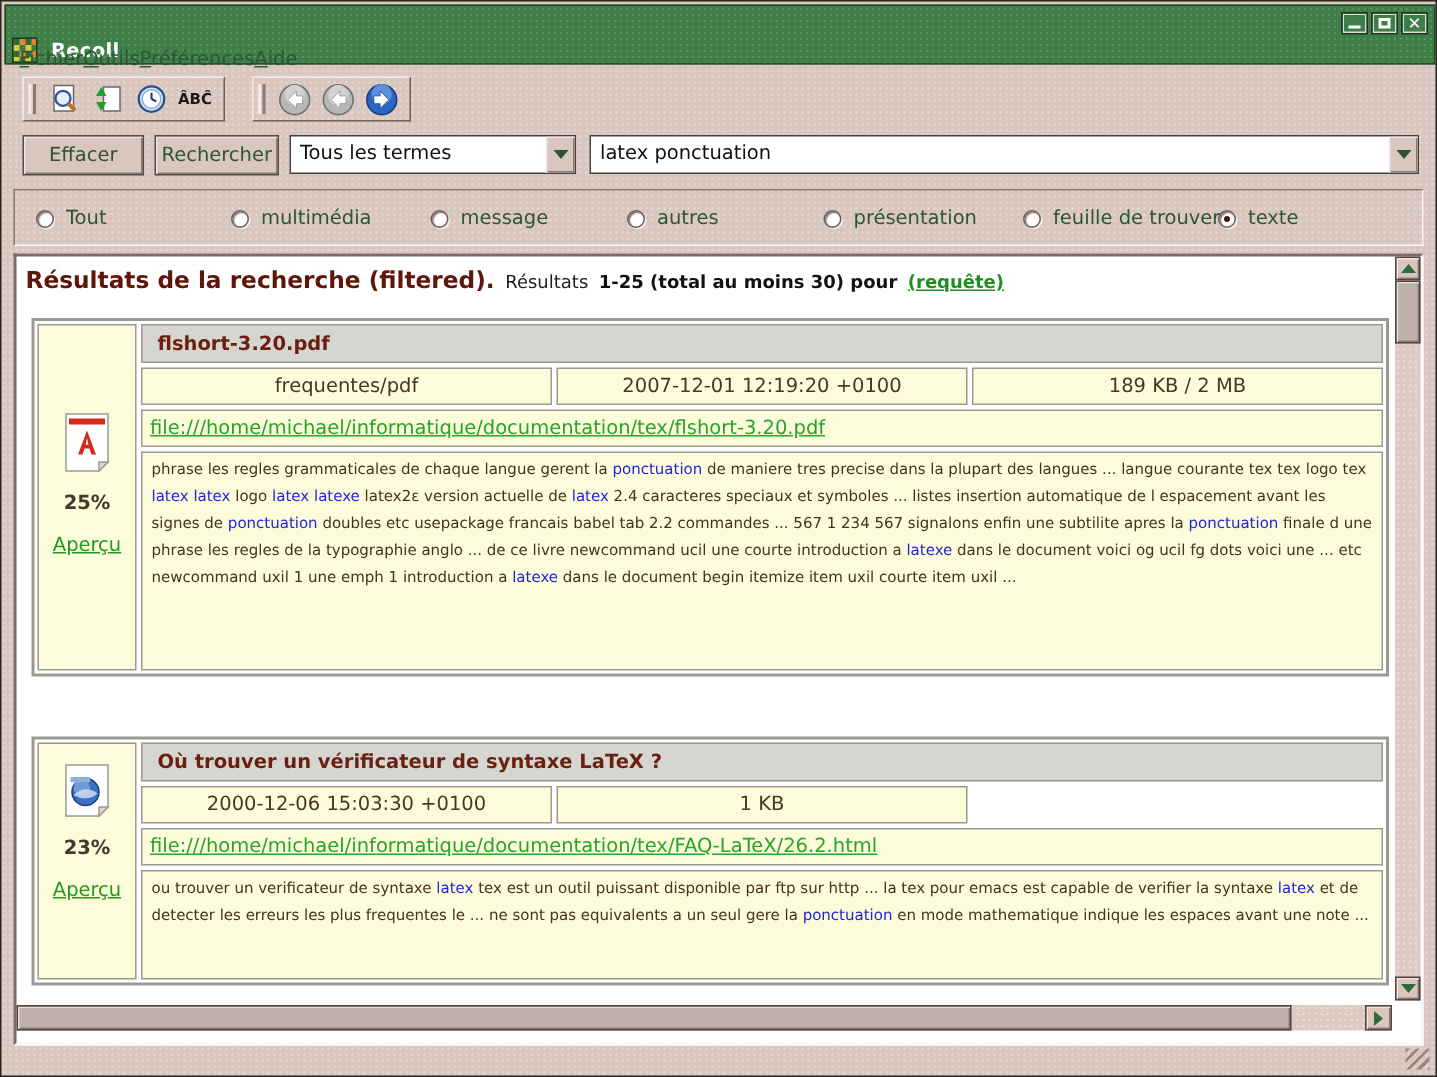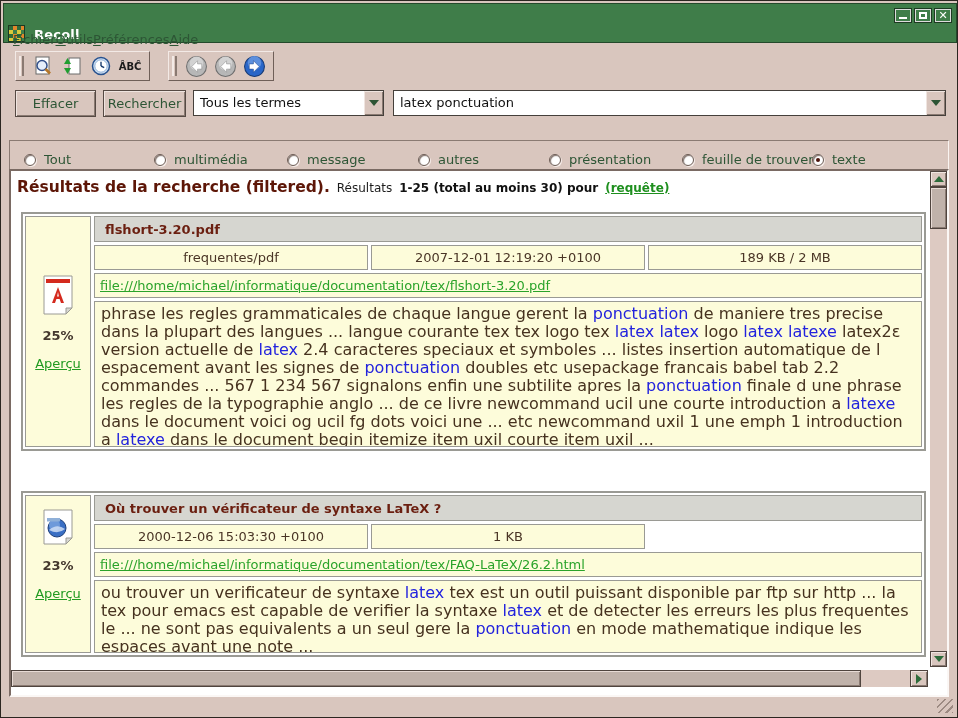--- a/index.html
+++ b/index.html
@@ -69,21 +69,21 @@
   .combo-text { flex:1; padding:4px 6px 0 6px; font-size:13px; color:#101010; white-space:nowrap; overflow:hidden; }
   .combo-arrow-btn {
     width:19px; height:100%; background:#d9c6be; cursor:pointer;
     box-shadow:inset 1px 1px 0 #f0e5e0, inset -1px -1px 0 #8a7a72;
     display:flex; align-items:center; justify-content:center;
   }
   .tri-down { width:0; height:0; border-left:5px solid transparent; border-right:5px solid transparent; border-top:6px solid #2d5535; }
 
   
   .radio-panel {
-    position:absolute; left:8px; top:139px; width:940px; height:38px;
+    position:absolute; left:8px; top:125px; width:940px; height:38px;
     border-top:1px solid #8a7a72; border-left:1px solid #8a7a72;
     border-bottom:1px solid #faf4f1; border-right:1px solid #faf4f1;
   }
   .radio-item { position:absolute; top:11px; display:flex; align-items:center; gap:8px; cursor:pointer; }
   .radio-circle {
     width:12px; height:12px; border-radius:50%; background:#fff; flex:0 0 auto;
     border:1px solid #6b5b54; box-shadow:inset 1px 1px 1px rgba(90,70,60,.75), 1px 1px 0 #f5ece8;
     position:relative;
   }
   .radio-circle.checked::after {
@@ -125,21 +125,21 @@
     font-size:13px; padding:5px 0 0 10px; white-space:nowrap; overflow:hidden;
   }
   .res-info { display:grid; grid-template-columns:1fr 1fr 1fr; gap:3px; }
   .res-info .cell {
     border:1px solid #9a9a94; background:#fdfcda; color:#4a3526; font-size:13px;
     text-align:center; padding-top:4px; white-space:nowrap; overflow:hidden;
   }
   .res-url { border:1px solid #9a9a94; background:#fdfcda; padding:4px 0 0 5px; white-space:nowrap; overflow:hidden; }
   .res-url a { color:#2aa32a; text-decoration:underline; font-size:13px; cursor:pointer; }
   .res-snippet {
-    border:1px solid #9a9a94; background:#fdfcda; color:#46321f; font-size:16px;
+    border:1px solid #9a9a94; background:#fdfcda; color:#46321f; font-size:10px;
     line-height:18px; padding:3px 6px; overflow:hidden;
   }
   .res-snippet .hl { color:#2323dd; }
 
   
   .sb-btn {
     position:absolute; background:#d9c6be; cursor:pointer;
     border:1px solid #4f443e;
     box-shadow:inset 1px 1px 0 #f0e5e0, inset -1px -1px 0 #8a7a72;
     display:flex; align-items:center; justify-content:center;

